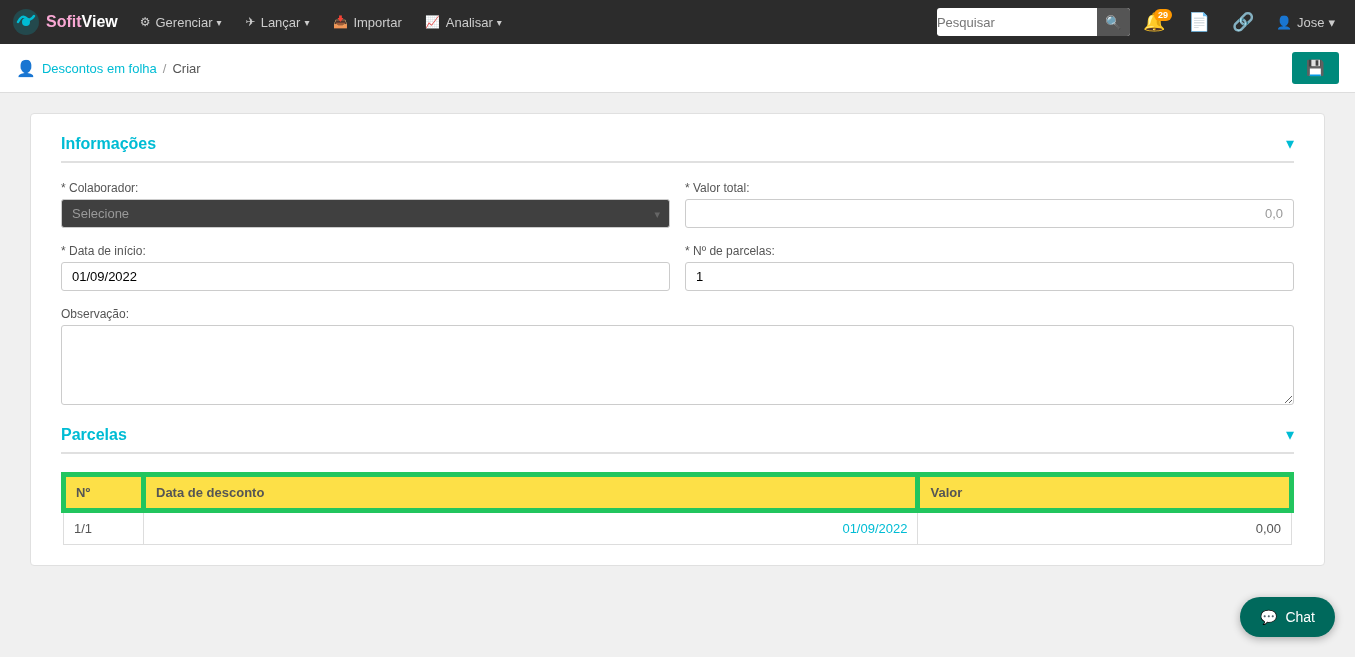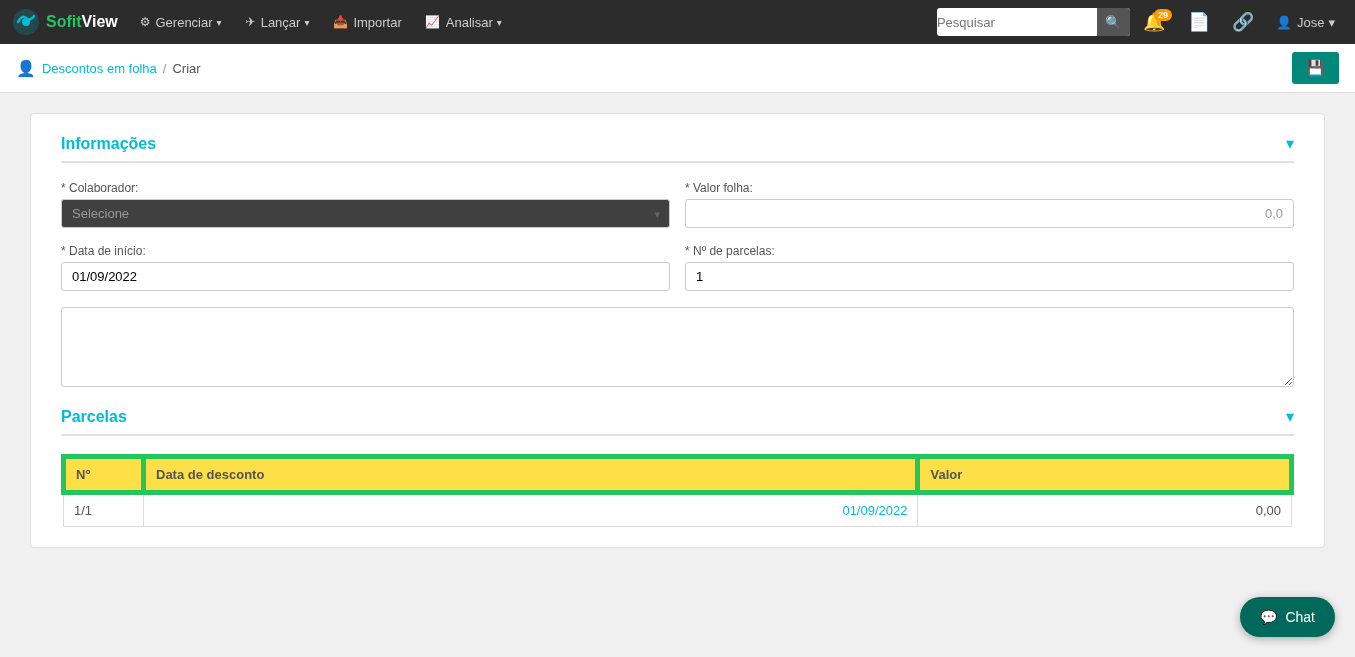--- a/index.html
+++ b/index.html
@@ -21,21 +21,21 @@
     }
     .brand-icon {
       width: 28px;
       height: 28px;
       margin-right: 6px;
     }
     .brand-text {
       font-size: 16px;
       font-weight: bold;
     }
-    .brand-sofit { color: #22c55e; }
+    .brand-sofit { color: #f9a8d4; }
     .brand-view { color: #fff; }
 
     .nav-menu-item {
       display: flex;
       align-items: center;
       color: #ccc;
       font-size: 13px;
       padding: 0 10px;
       height: 44px;
       cursor: pointer;
@@ -345,37 +345,38 @@
       <div class="form-group">
         <label class="form-label">* Colaborador:</label>
         <div class="form-select-wrapper">
           <select class="form-control">
             <option value="">Selecione</option>
           </select>
           <span class="form-select-arrow">▾</span>
         </div>
       </div>
       <div class="form-group">
-        <label class="form-label">* Valor folha:</label>
+        <label class="form-label">* Valor total:</label>
         <input type="text" class="form-control form-control-number" value="0,0" placeholder="0,0" style="">
       </div>
     </div>
 
     <div class="form-row">
       <div class="form-group">
         <label class="form-label">* Data de início:</label>
         <input type="text" class="form-control" value="01/09/2022" style="">
       </div>
       <div class="form-group">
         <label class="form-label">* Nº de parcelas:</label>
         <input type="text" class="form-control" value="1" style="">
       </div>
     </div>
 
     <div class="form-group" style="margin-bottom:16px;">
+      <label class="form-label">Observação:</label>
       <textarea class="form-control" style=""></textarea>
     </div>
 
     <div class="parcelas-section">
       <div class="section-header">
         <span class="section-title">Parcelas</span>
         <span class="section-chevron">▾</span>
       </div>
 
       <table class="table">

